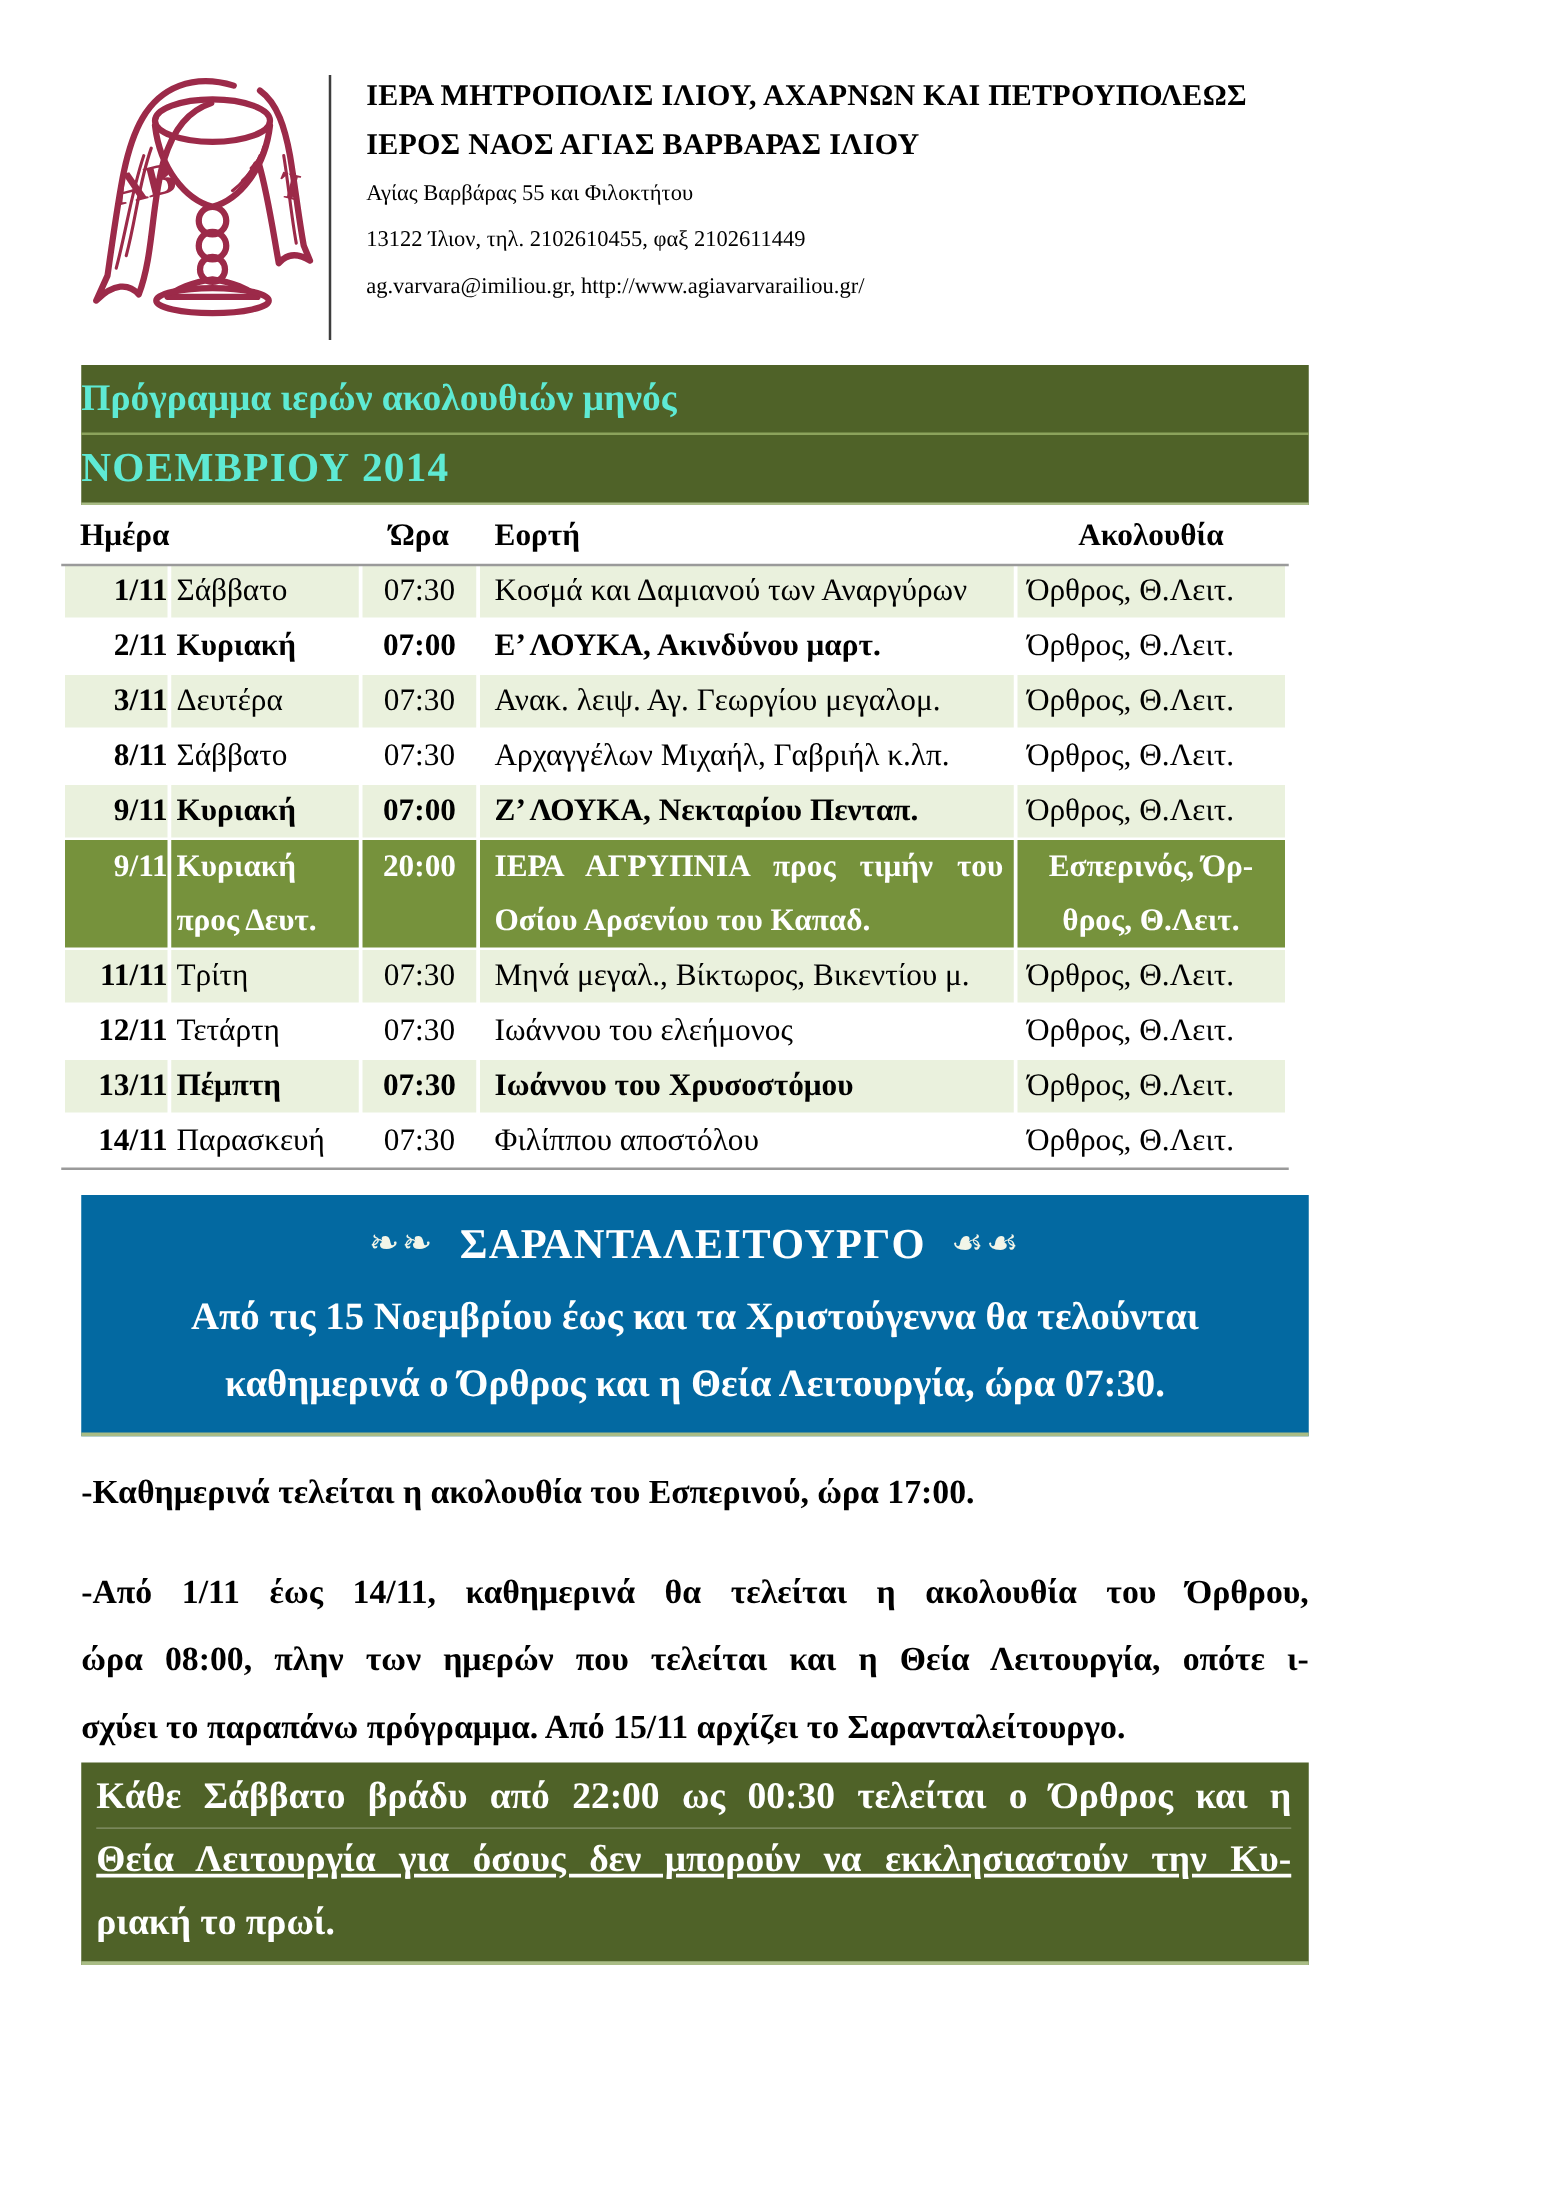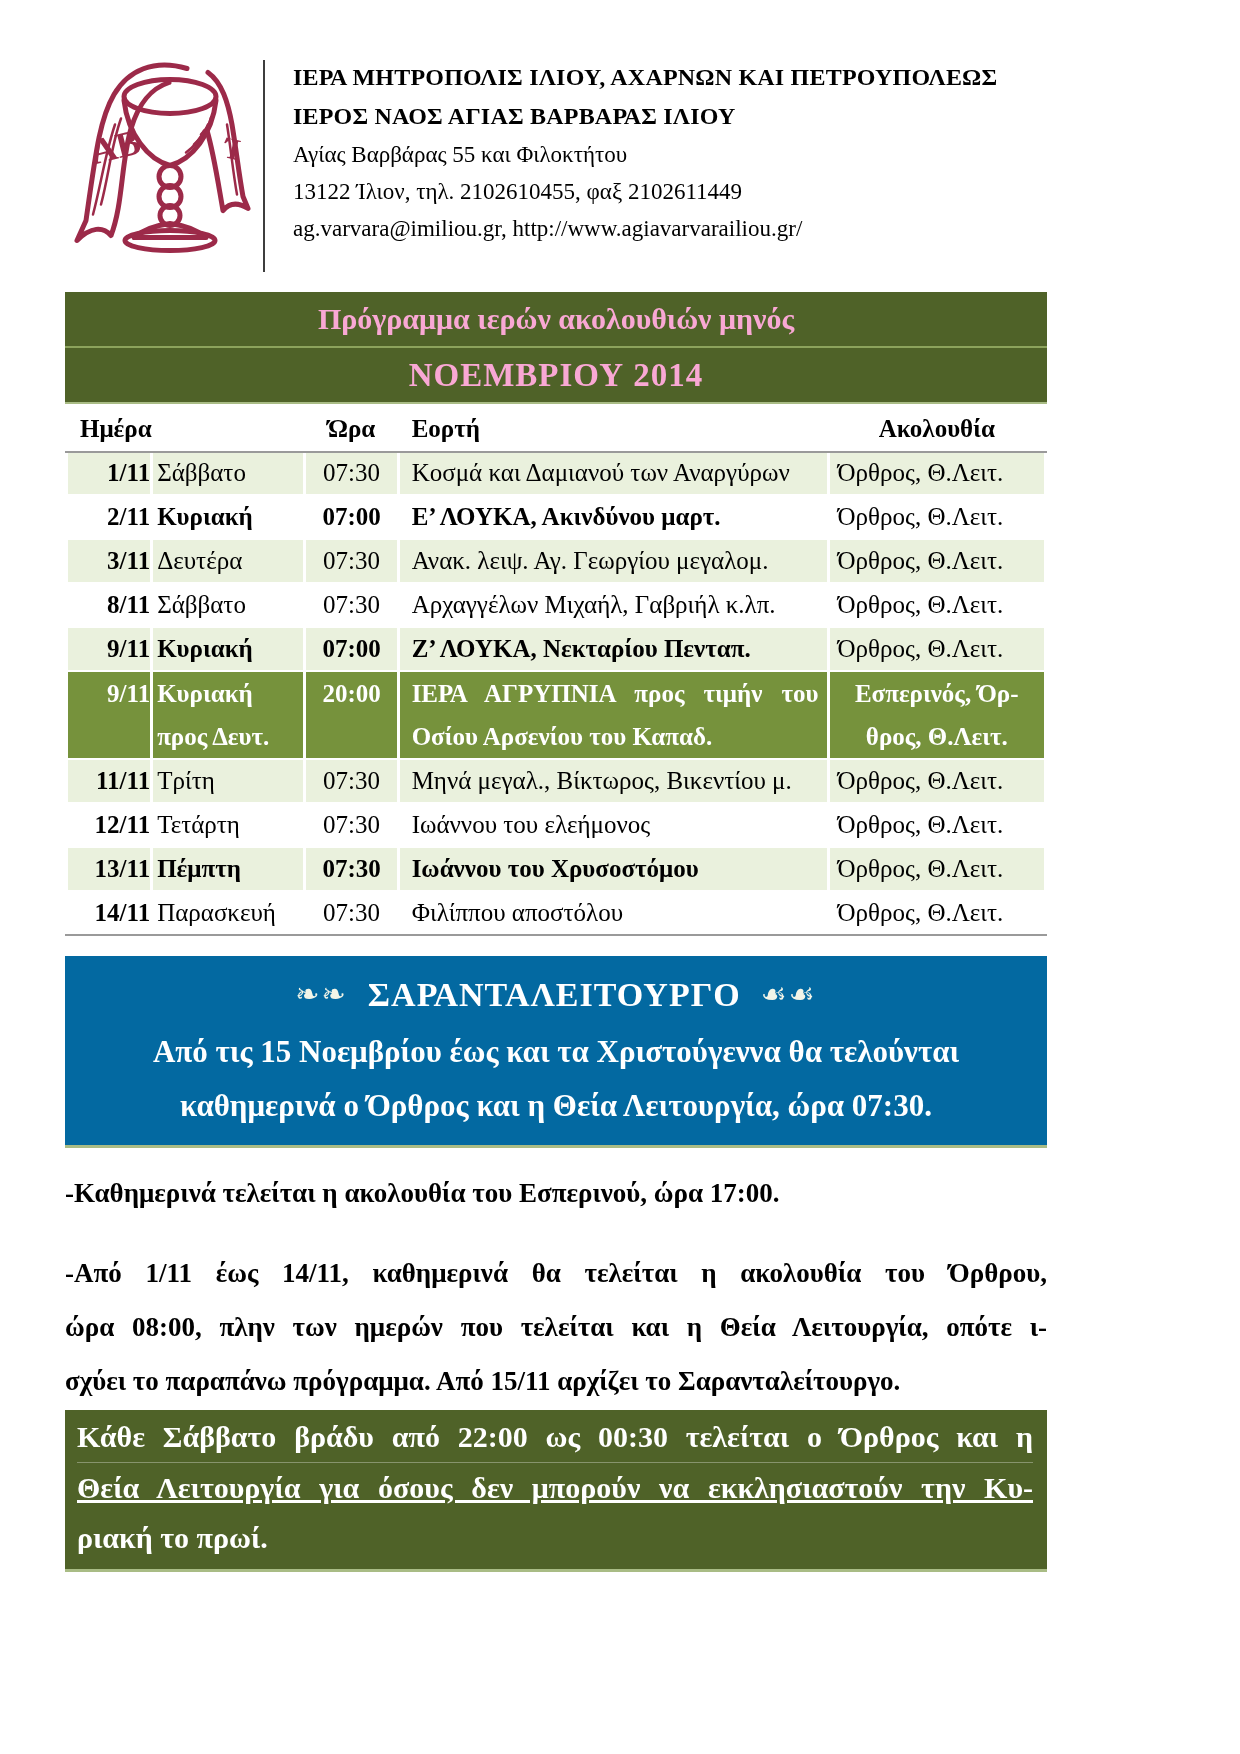--- a/index.html
+++ b/index.html
@@ -8,33 +8,33 @@
     position:relative; width:1240px; height:1754px; background:#ffffff;
     font-family:"Liberation Serif","DejaVu Serif",serif; color:#000;
     overflow:hidden; margin:0 auto;
   }
 
   
   .logo { position:absolute; left:70px; top:52px; width:190px; height:205px; }
   .vrule { position:absolute; left:263px; top:60px; width:2px; height:212px; background:#3d3d3d; }
   .org-block { position:absolute; left:293px; top:58px; width:880px; }
   .org-line { font-size:24px; font-weight:bold; line-height:39px; letter-spacing:.2px; }
-  .addr-line { font-size:23px; line-height:37px; }
+  .addr-line { font-size:18px; line-height:37px; }
 
   
   .title-bar {
     position:absolute; left:65px; top:292px; width:982px; height:112px;
-    background:#4f6228; color:#f9a8d4; text-align:center;
+    background:#4f6228; color:#5eead4; 
     border-bottom:2px solid #a9bc85;
   }
   .title-line1 { font-size:30px; font-weight:bold; line-height:54px; border-bottom:2px solid #8ca35c; }
   .title-line2 { font-size:33px; font-weight:bold; line-height:54px; letter-spacing:1px; }
 
   
-  .table-wrap { position:absolute; left:65px; top:406px; width:982px; height:532px; }
+  .table-wrap { position:absolute; left:49px; top:406px; width:982px; height:532px; }
   .rule { position:absolute; left:0; right:0; height:2px; background:#9a9a9a; }
   .rule-top { top:45px; }
   .rule-bottom { top:528px; }
   table.sched {
     width:100%; table-layout:fixed; border-collapse:separate; border-spacing:3px 2px;
     font-size:25px;
   }
   .sched th { height:42px; font-size:25px; font-weight:bold; vertical-align:middle; background:transparent; }
   .th-day { text-align:left; padding-left:12px; }
   .th-time { text-align:center; }

